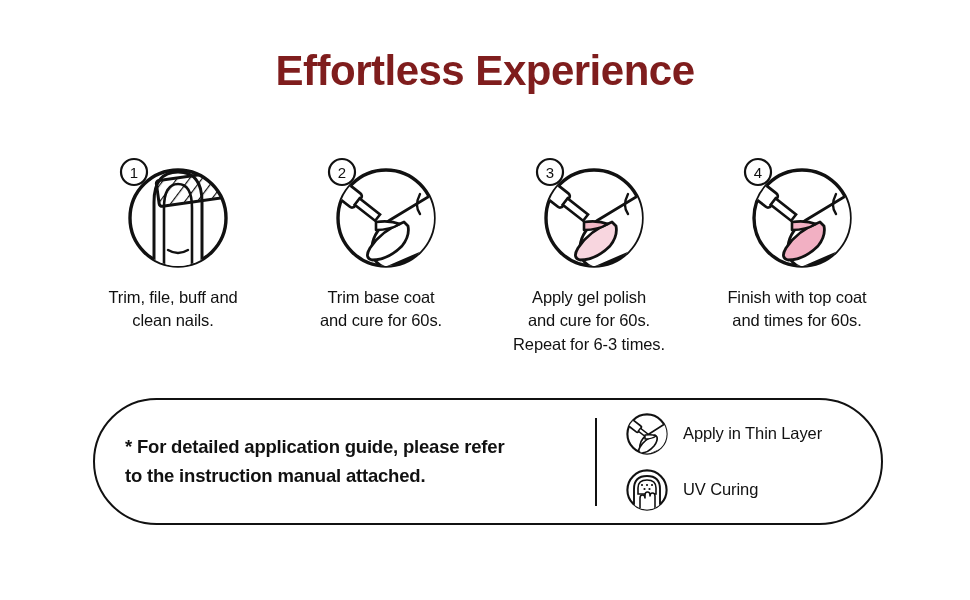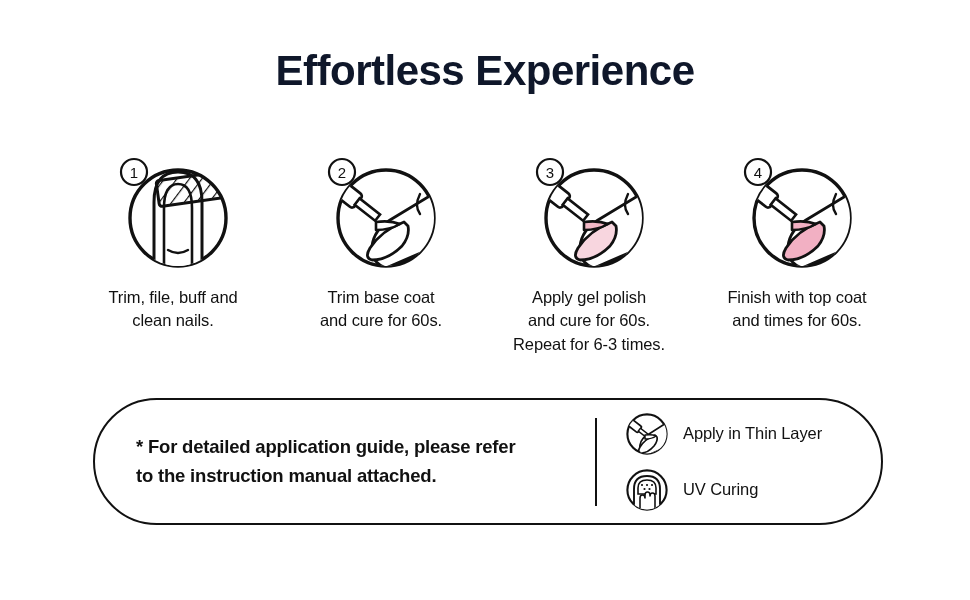--- a/index.html
+++ b/index.html
@@ -26,21 +26,21 @@
   
   .title {
     position: absolute;
     left: 0;
     top: 48px;
     width: 970px;
     text-align: center;
     font-size: 42px;
     font-weight: 700;
     letter-spacing: -0.5px;
-    color: #0f172a;
+    color: #7f1d1d;
     line-height: 1.1;
   }
 
   
   .steps {
     position: absolute;
     left: 0;
     top: 150px;
     width: 970px;
     display: flex;
@@ -81,21 +81,21 @@
     width: 790px;
     height: 127px;
     border: 2.2px solid #111111;
     border-radius: 64px;
     box-sizing: border-box;
     display: flex;
     align-items: center;
   }
   .note-text {
     flex: 0 0 500px;
-    padding-left: 41px;
+    padding-left: 30px;
     font-size: 18.5px;
     font-weight: 700;
     line-height: 1.55;
     color: #111111;
     letter-spacing: -0.2px;
     white-space: pre-line;
     box-sizing: border-box;
   }
   .note-divider {
     width: 2px;

